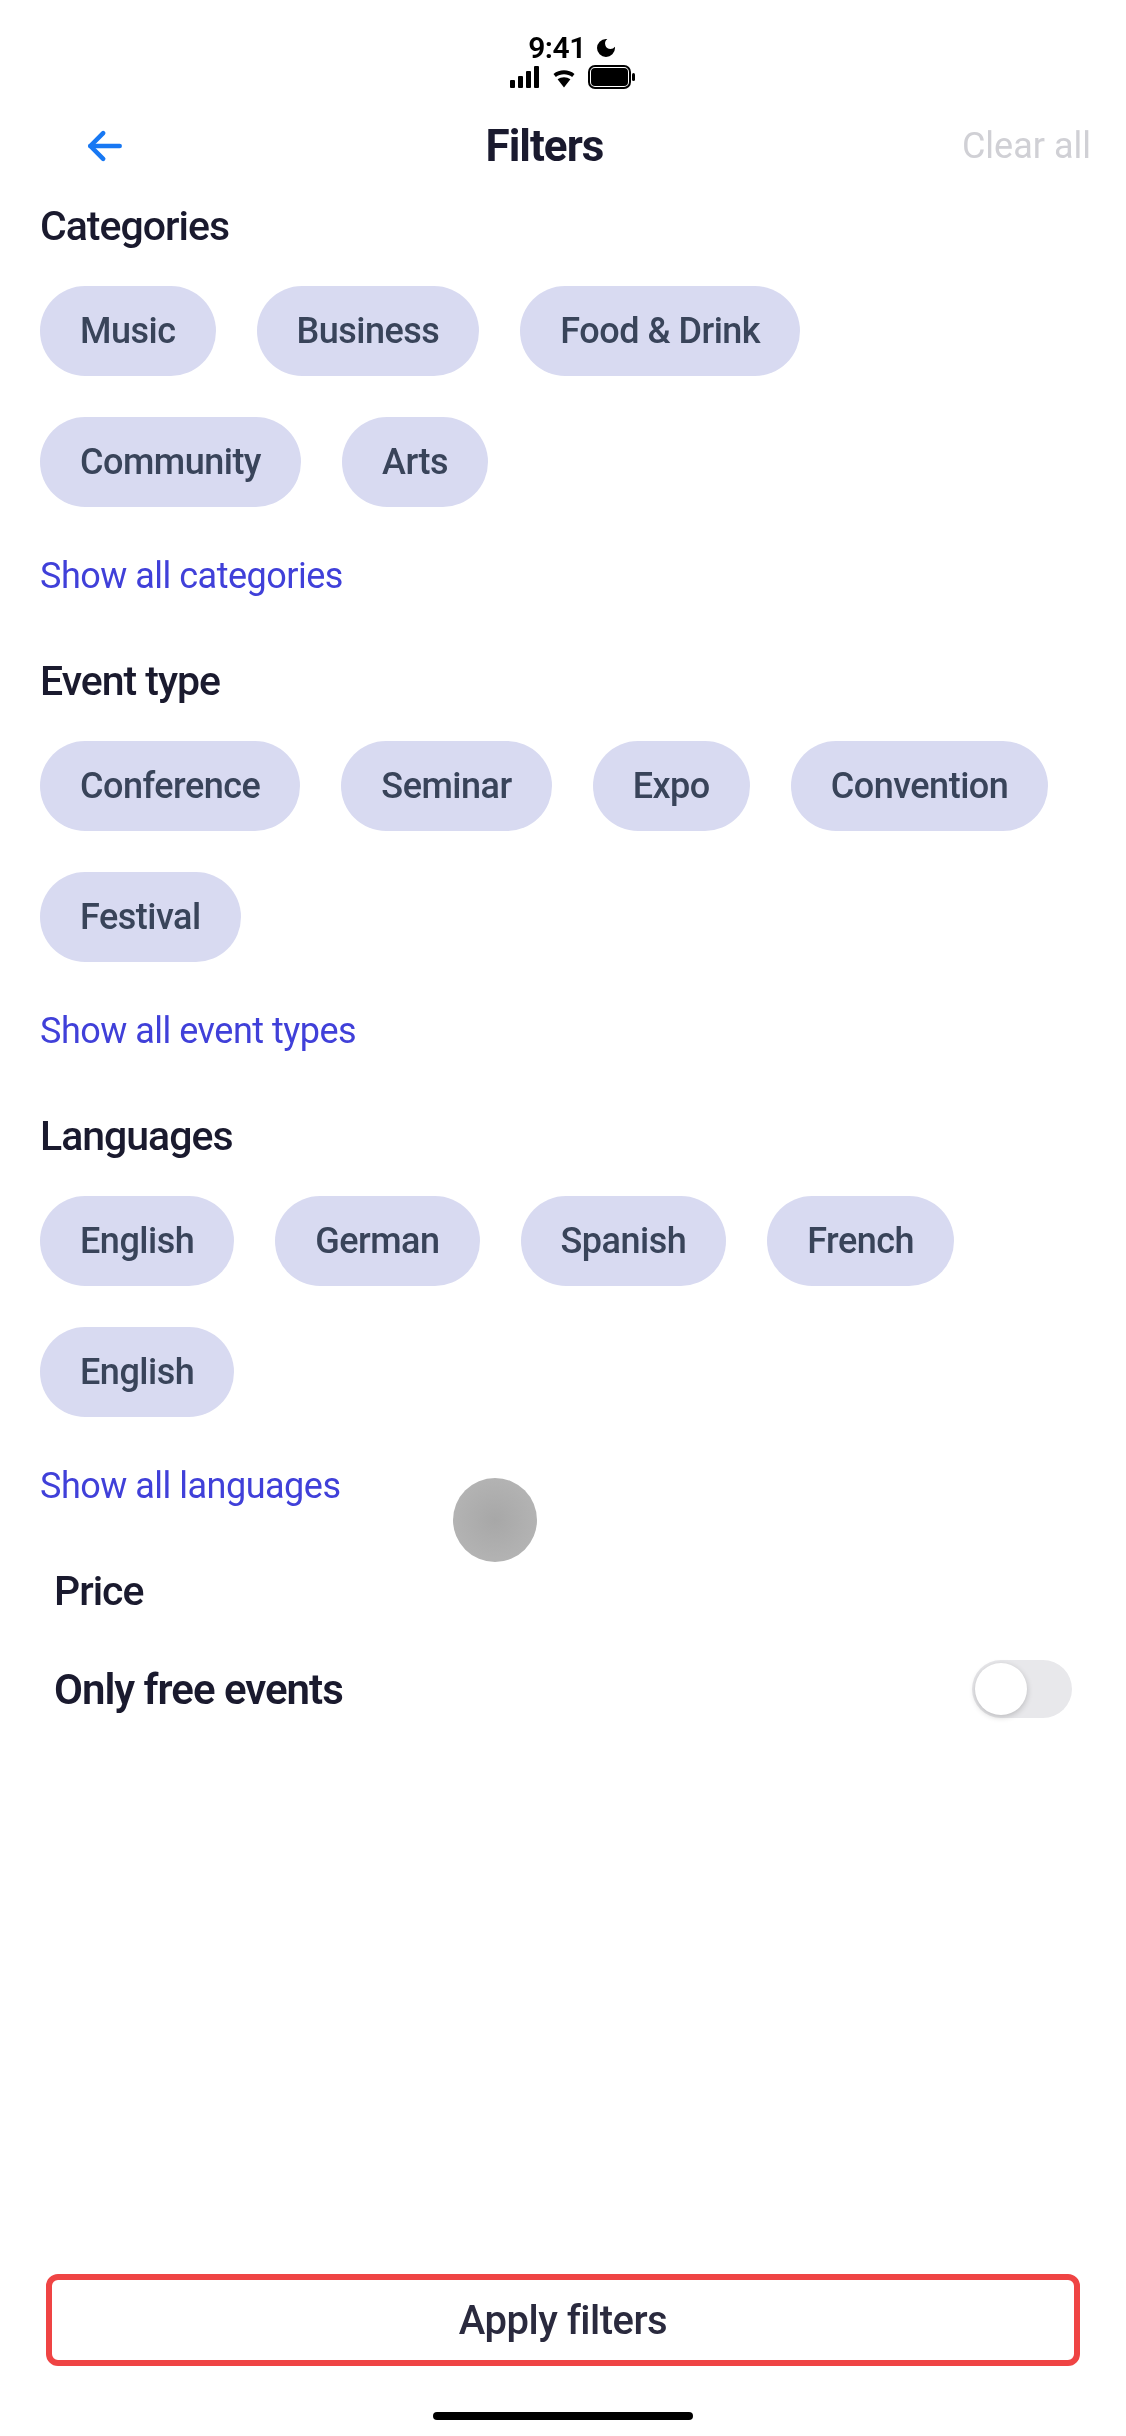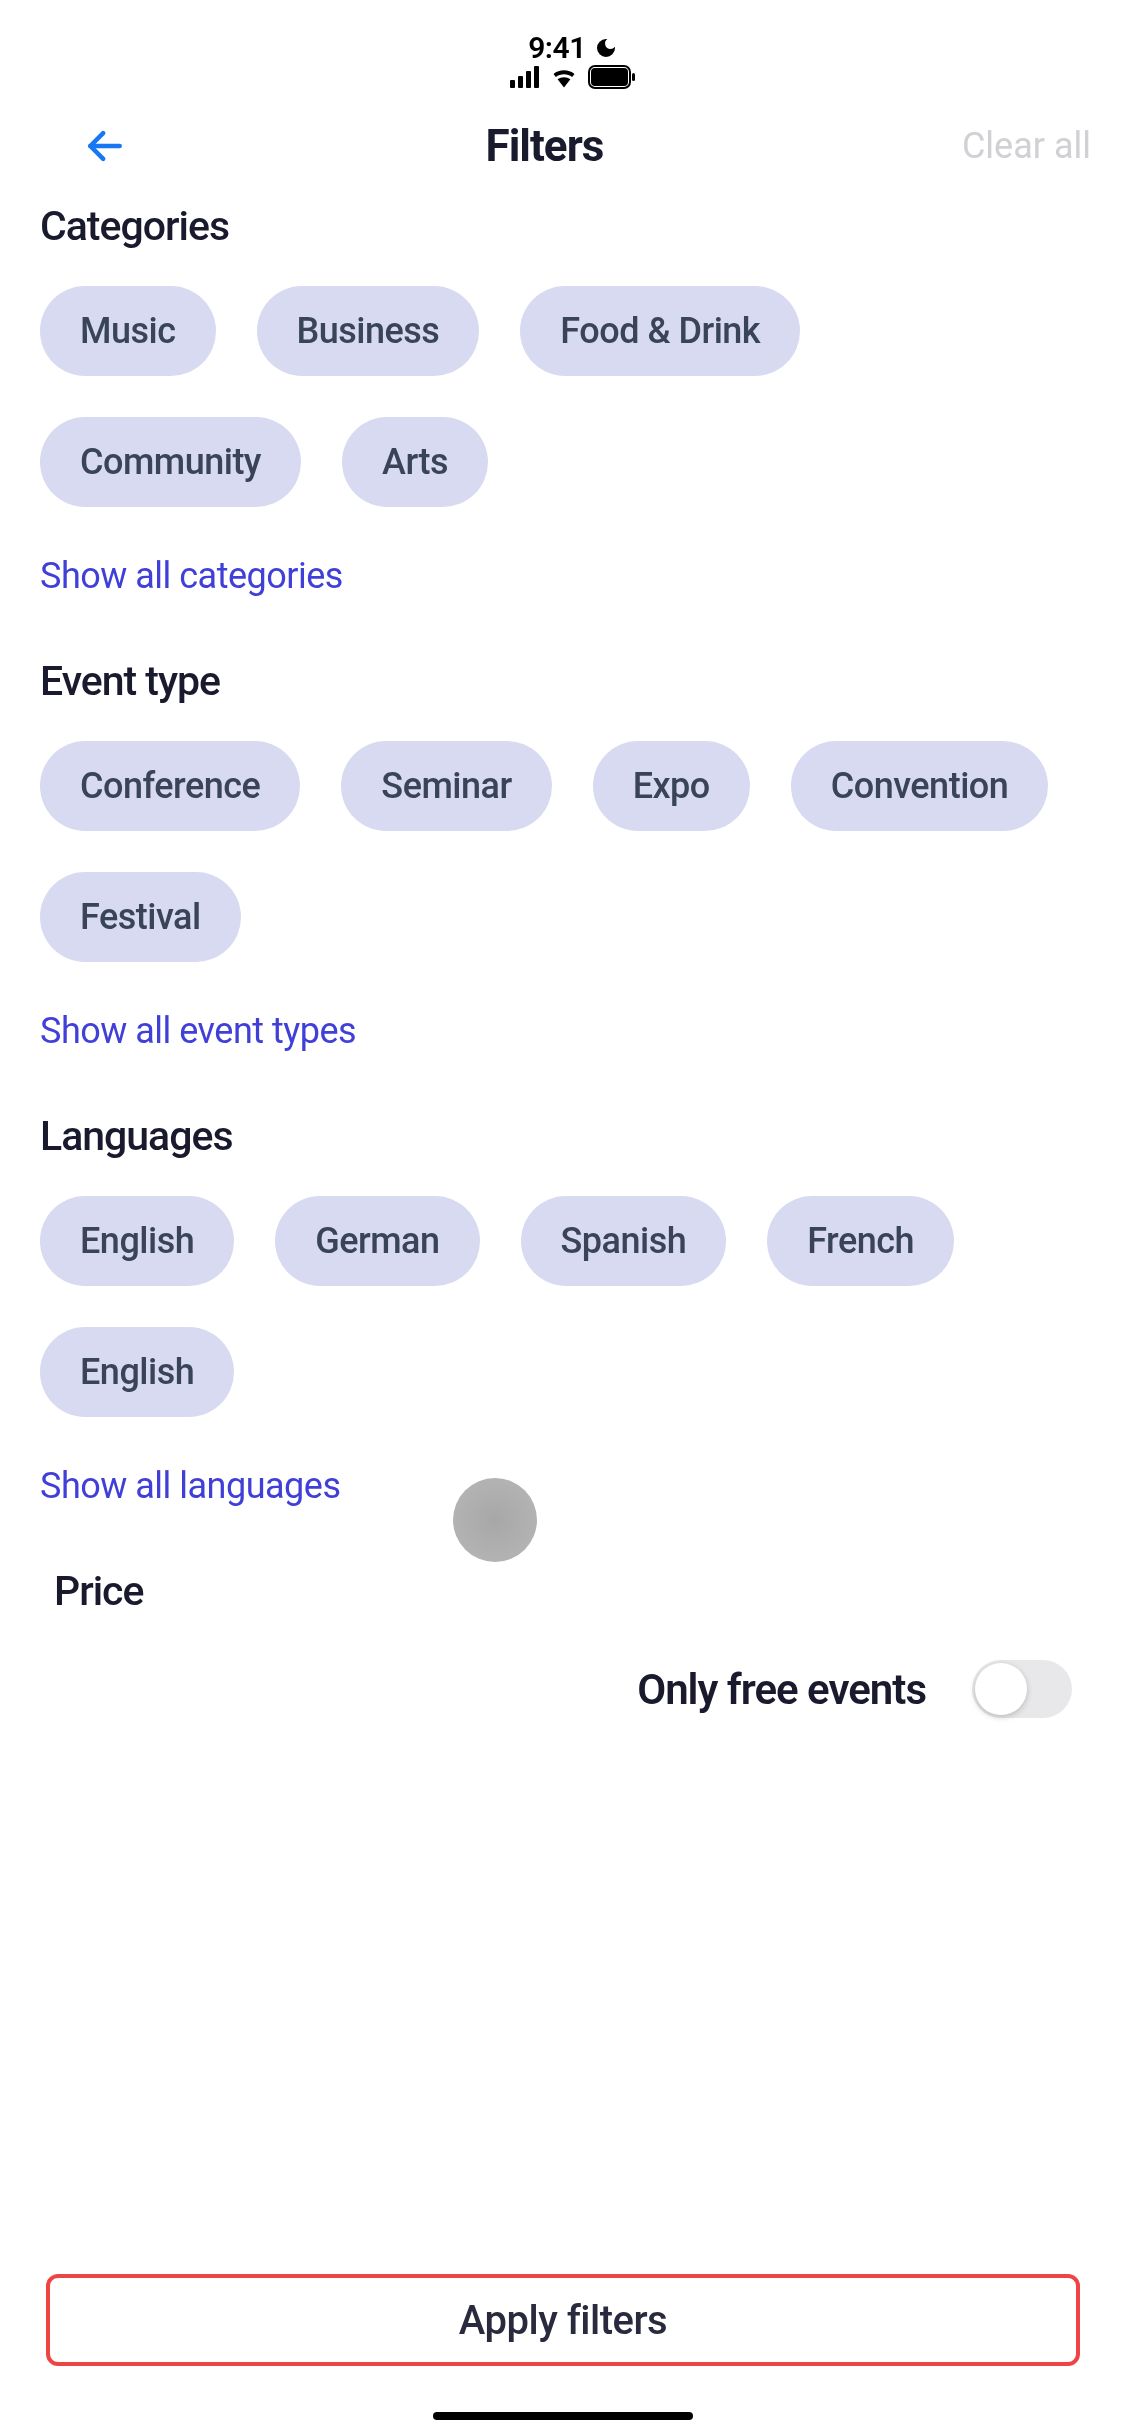--- a/index.html
+++ b/index.html
@@ -118,21 +118,21 @@
     .price-title {
       font-size: 41px;
       font-weight: 500;
       color: #1a1a2e;
       letter-spacing: -1px;
       margin-bottom: 45px;
     }
     .toggle-row {
       display: flex;
       align-items: center;
-      justify-content: flex-end;
+      justify-content: space-between;
       gap: 46px;
     }
     .toggle-label {
       font-size: 42px;
       font-weight: 600;
       color: #1a1a2e;
       letter-spacing: -1px;
     }
     .toggle {
       width: 100px;
@@ -165,21 +165,21 @@
       bottom: 0;
       left: 0;
       right: 0;
       background: #ffffff;
       padding: 30px 46px 70px 46px;
     }
     .apply-button {
       width: 100%;
       height: 92px;
       background: #ffffff;
-      border: 4px solid #ef4444;
+      border: 6px solid #ef4444;
       border-radius: 12px;
       font-size: 40px;
       font-weight: 500;
       color: #2a2a3e;
       display: flex;
       align-items: center;
       justify-content: center;
       letter-spacing: -0.5px;
     }
     .home-indicator {

